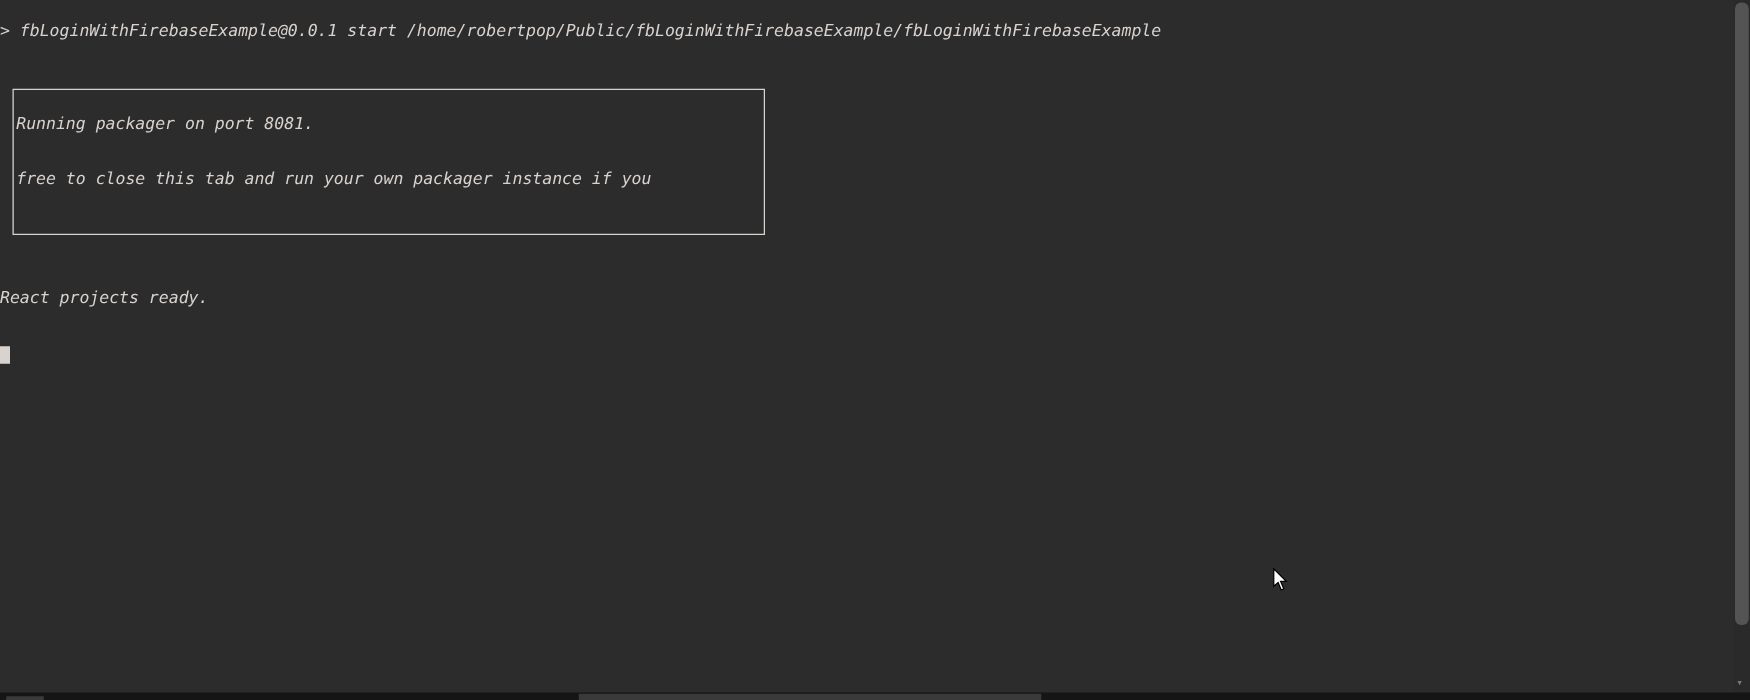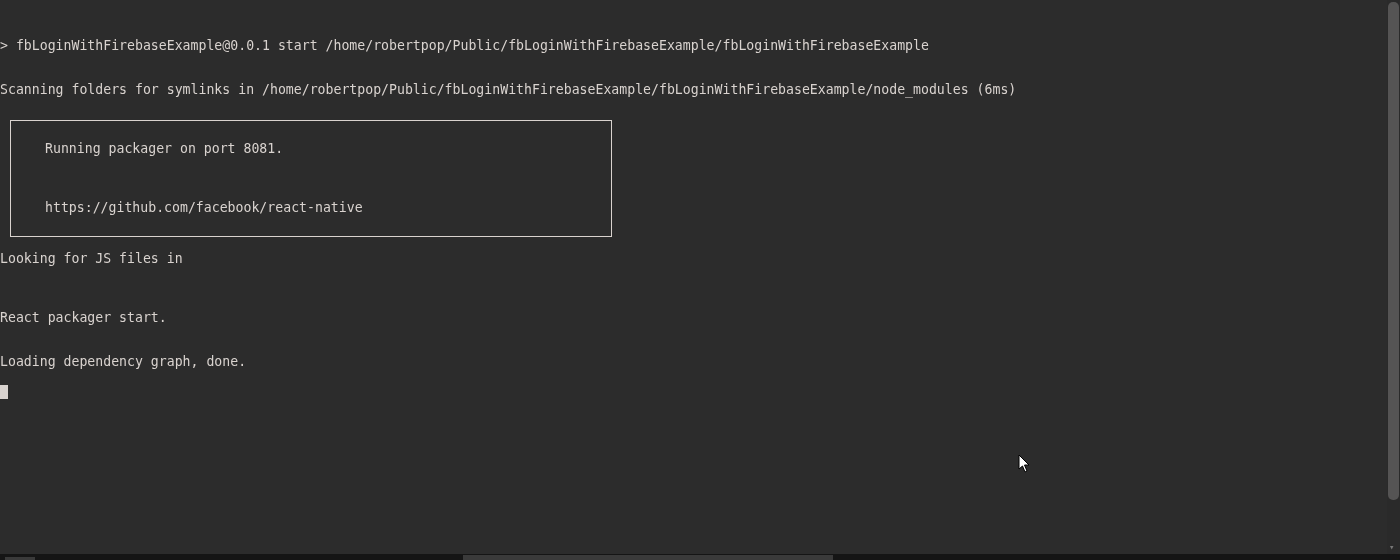--- a/index.html
+++ b/index.html
@@ -9,32 +9,33 @@
     background: #2c2c2c;
     font-family: "DejaVu Sans Mono", "Liberation Mono", Consolas, monospace;
     font-size: 13.2px;
     color: #d9d3cf;
     overflow: hidden;
     position: relative;
   }
   .terminal {
     position: absolute;
     left: 0;
-    top: 24px;
+    top: 4px;
     width: 1385px;
     white-space: pre;
     line-height: 14.7px;
+    font-style: italic;
   }
   .line { display: block; }
   .box {
     margin-top: 8px;
     margin-left: 10px;
     border: 1px solid #d9d3cf;
     width: 602px;
-    padding: 6px 18px 6px 34px;
+    padding: 6px 18px 6px 2px;
     white-space: pre-wrap;
     line-height: 14.7px;
   }
   .cursor-block {
     display: inline-block;
     width: 8px;
     height: 14px;
     background: #d9d3cf;
     vertical-align: bottom;
   }
@@ -92,33 +93,30 @@
     width: 370px; height: 5px;
     background: #3a3a3a;
   }
 </style>
 </head>
 <body>
 
 <div class="terminal">
 <span class="line">&gt; fbLoginWithFirebaseExample@0.0.1 start /home/robertpop/Public/fbLoginWithFirebaseExample/fbLoginWithFirebaseExample</span>
 <span class="line"></span>
-<span class="line">Scanning folders for symlinks in /home/robertpop/Public/fbLoginWithFirebaseExample/fbLoginWithFirebaseExample/node_modules (6ms)</span>
 <div class="box">
 <span class="line">Running packager on port 8081.</span>
 <span class="line"></span>
+<span class="line">free to close this tab and run your own packager instance if you</span>
 <span class="line"></span>
-<span class="line">https://github.com/facebook/react-native</span>
 </div>
-<span class="line">Looking for JS files in</span>
 <span class="line"></span>
 <span class="line"></span>
-<span class="line">React packager start.</span>
+<span class="line">React projects ready.</span>
 <span class="line"></span>
-<span class="line">Loading dependency graph, done.</span>
 <span class="cursor-block"></span>
 </div>
 
 <div class="scrollbar-track">
   <div class="scrollbar-thumb"></div>
   <div class="scrollbar-down">▾</div>
 </div>
 
 <svg class="mouse-cursor" viewBox="0 0 14 20">
   <path d="M1 1 L1 15 L4.5 12 L7 18 L9 17 L6.5 11 L11 11 Z" fill="#ffffff" stroke="#000" stroke-width="1"></path>

